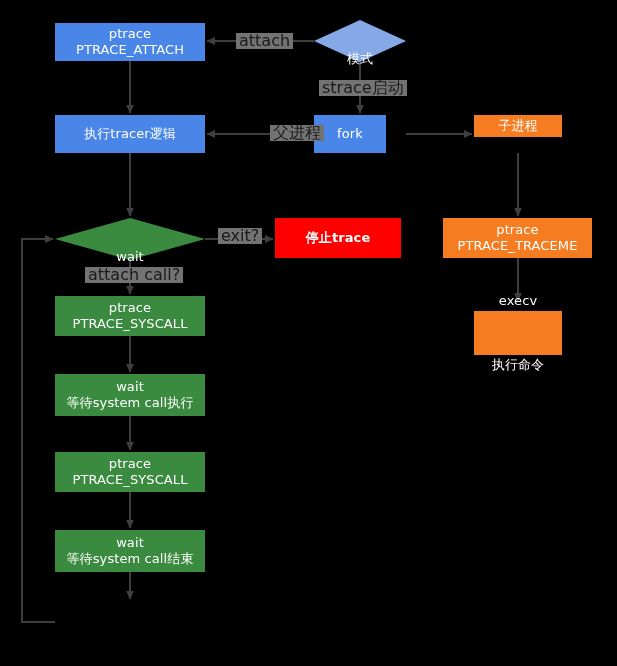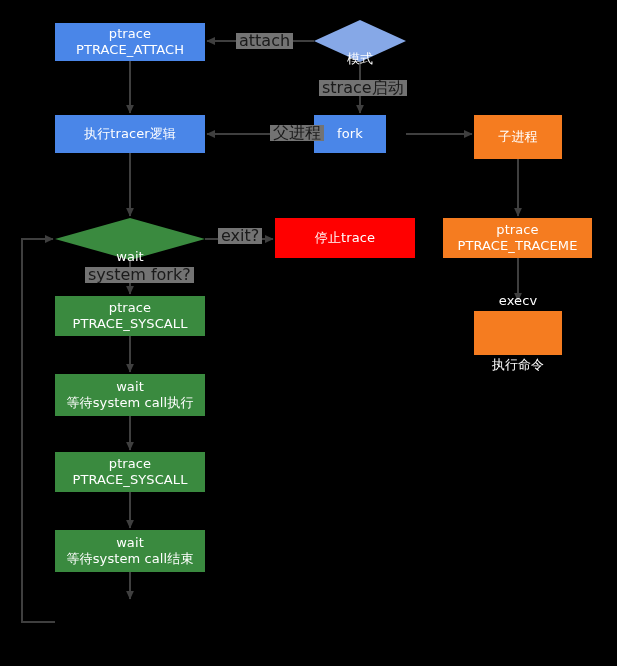--- a/index.html
+++ b/index.html
@@ -138,32 +138,32 @@
   </div>
 
   <div class="node rect-blue" style="left:55px; top:115px; width:150px; height:38px;">
     <span class="ln">执行tracer逻辑</span>
   </div>
 
   <div class="node rect-blue" style="left:314px; top:115px; width:72px; height:38px;">
     <span class="ln">fork</span>
   </div>
 
-  <div class="node rect-orange" style="left:474px; top:115px; width:88px; height:44px;">
+  <div class="node rect-orange" style="left:474px; top:115px; width:88px; height:22px;">
     <span class="ln">子进程</span>
   </div>
 
   <div class="diamond-wrap" style="left:55px; top:218px; width:150px; height:42px;">
     <svg class="dshape" viewBox="0 0 150 42" preserveAspectRatio="none">
       <polygon points="75,0 150,21 75,42 0,21" fill="#3a8a3f"></polygon>
     </svg>
     <span class="dlabel">wait</span>
   </div>
 
-  <div class="node rect-red" style="left:275px; top:218px; width:140px; height:40px;">
+  <div class="node rect-red" style="left:275px; top:218px; width:126px; height:40px;font-weight:bold;">
     <span class="ln">停止trace</span>
   </div>
 
   <div class="node rect-orange" style="left:443px; top:218px; width:149px; height:40px;">
     <span class="ln">ptrace</span>
     <span class="ln">PTRACE_TRACEME</span>
   </div>
 
   <div class="node rect-orange" style="left:474px; top:311px; width:88px; height:44px;gap:48px;">
     <span class="ln">execv</span>
@@ -192,15 +192,15 @@
 
 
   <div class="edge-label" style="left:236px; top:33px;">attach</div>
 
   <div class="edge-label" style="left:319px; top:80px;">strace启动</div>
 
   <div class="edge-label" style="left:225px; top:125px;margin-left:45px;">父进程</div>
 
   <div class="edge-label" style="left:218px; top:228px;">exit?</div>
 
-  <div class="edge-label" style="left:85px; top:267px;">system fork?</div>
+  <div class="edge-label" style="left:85px; top:267px;">attach call?</div>
 
 </div>
 
 </body></html>

